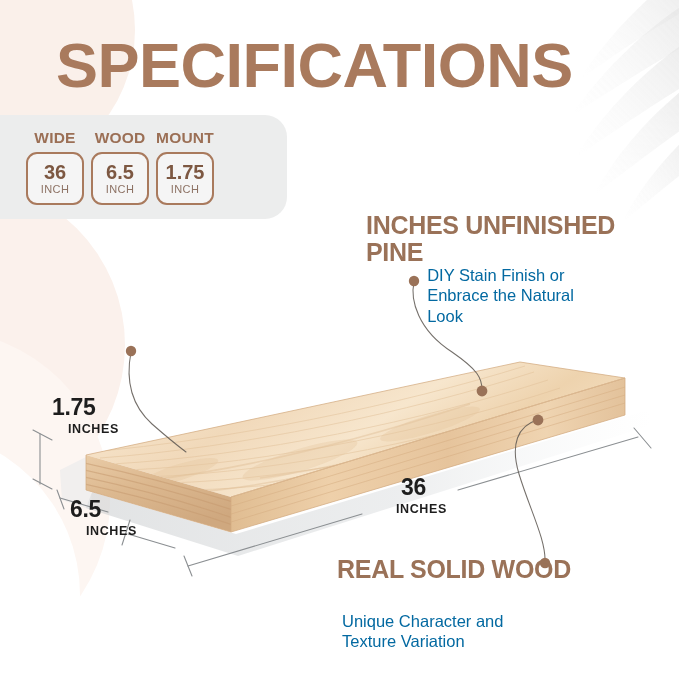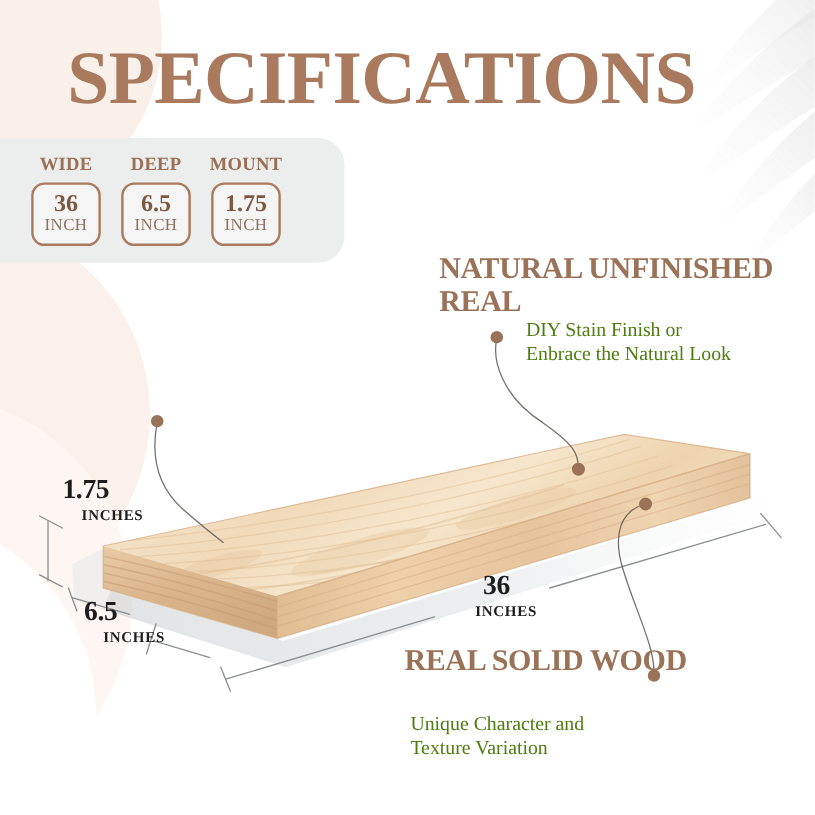--- a/index.html
+++ b/index.html
@@ -6,21 +6,21 @@
     margin: 0;
     padding: 0;
     background: #ffffff;
   }
   #canvas {
     position: relative;
     width: 679px;
     height: 679px;
     overflow: hidden;
     background: #ffffff;
-    font-family: Liberation Serif, serif;
+    font-family: Liberation Sans, sans-serif;
     -webkit-font-smoothing: antialiased;
   }
 
   
   .bg-layer { position: absolute; inset: 0; pointer-events: none; }
 
   .blob-a {
     position: absolute;
     left: -165px; top: -120px;
     width: 300px; height: 300px;
@@ -67,21 +67,21 @@
     position: absolute;
     left: -24px; top: 115px;
     width: 311px; height: 104px;
     background: #eceded;
     border-radius: 0 22px 22px 0;
   }
   .spec-row {
     position: absolute;
     left: 48px; top: 0;
     display: flex;
-    gap: 13px;
+    gap: 3px;
     align-items: flex-start;
   }
   .spec-item { width: 62px; text-align: center; }
   .spec-key {
     font-size: 15.5px;
     font-weight: bold;
     color: #9b6f55;
     letter-spacing: .2px;
     margin: 14px 0 5px 0;
   }
@@ -96,50 +96,50 @@
     align-items: center;
     justify-content: center;
   }
   .spec-val {
     font-size: 20px;
     font-weight: bold;
     color: #7d5842;
     line-height: 1;
   }
   .spec-unit {
-    font-size: 14px;
+    font-size: 11px;
     color: #8d7264;
     letter-spacing: .4px;
     margin-top: 1px;
   }
 
   
   .feature { position: absolute; }
   .f-head {
     font-size: 25px;
     font-weight: bold;
     color: #9a7258;
     line-height: 1.06;
     letter-spacing: -0.3px;
     display: inline;
   }
   .f-body {
     font-size: 16.5px;
-    color: #4d7c0f;
+    color: #0369a1;
     line-height: 1.25;
     display: inline;
   }
 
   #feature-pine   { left: 366px; top: 212px; width: 300px; }
   #feature-pine .f-body-block { display: inline-block; vertical-align: top; width: 182px; margin-top: 26px; margin-left: 4px; }
 
   #feature-flush  { left: 112px; top: 284px; width: 260px; }
   #feature-flush .f-body-block { display: inline-block; vertical-align: top; width: 122px; margin-top: 27px; margin-left: 5px; }
 
-  #feature-wood   { left: 337px; top: 538px; width: 300px; }
+  #feature-wood   { left: 337px; top: 556px; width: 300px; }
   #feature-wood .f-body-block { display: inline-block; vertical-align: top; width: 180px; margin-top: 28px; margin-left: 5px; }
 
   
   .dim { position: absolute; color: #1d1d1d; }
   .dim-num { font-size: 23px; font-weight: bold; line-height: 1; letter-spacing: -0.3px; }
   .dim-unit { font-size: 12.5px; font-weight: bold; letter-spacing: .6px; margin-top: 3px; padding-left: 16px; }
 
   #dim-thick { left: 52px; top: 396px; }
   #dim-deep  { left: 70px; top: 498px; }
   #dim-len   { left: 380px; top: 476px; text-align: center; }
@@ -182,21 +182,21 @@
 
       <div class="spec-item">
         <div class="spec-key">WIDE</div>
         <div class="spec-box">
           <div class="spec-val">36</div>
           <div class="spec-unit">INCH</div>
         </div>
       </div>
 
       <div class="spec-item">
-        <div class="spec-key">DEEP</div>
+        <div class="spec-key">WOOD</div>
         <div class="spec-box">
           <div class="spec-val">6.5</div>
           <div class="spec-unit">INCH</div>
         </div>
       </div>
 
       <div class="spec-item">
         <div class="spec-key">MOUNT</div>
         <div class="spec-box">
           <div class="spec-val">1.75</div>
@@ -335,21 +335,21 @@
     <g fill="#9a7258">
       <circle cx="414" cy="281" r="5.2"></circle>
       <circle cx="482" cy="391" r="5.4"></circle>
       <circle cx="131" cy="351" r="5.2"></circle>
       <circle cx="545" cy="563" r="5.2"></circle>
       <circle cx="538" cy="420" r="5.4"></circle>
     </g>
   </svg>
 
   <div class="feature" id="feature-pine">
-    <span class="f-head">NATURAL UNFINISHED REAL</span><span class="f-body f-body-block">DIY Stain Finish or Enbrace the Natural Look</span>
+    <span class="f-head">INCHES UNFINISHED PINE</span><span class="f-body f-body-block">DIY Stain Finish or Enbrace the Natural Look</span>
   </div>
 
 
   <div class="feature" id="feature-wood">
     <span class="f-head">REAL SOLID WOOD</span><span class="f-body f-body-block">Unique Character and Texture Variation</span>
   </div>
 
   <div class="dim" id="dim-thick">
     <div class="dim-num">1.75</div>
     <div class="dim-unit">INCHES</div>

